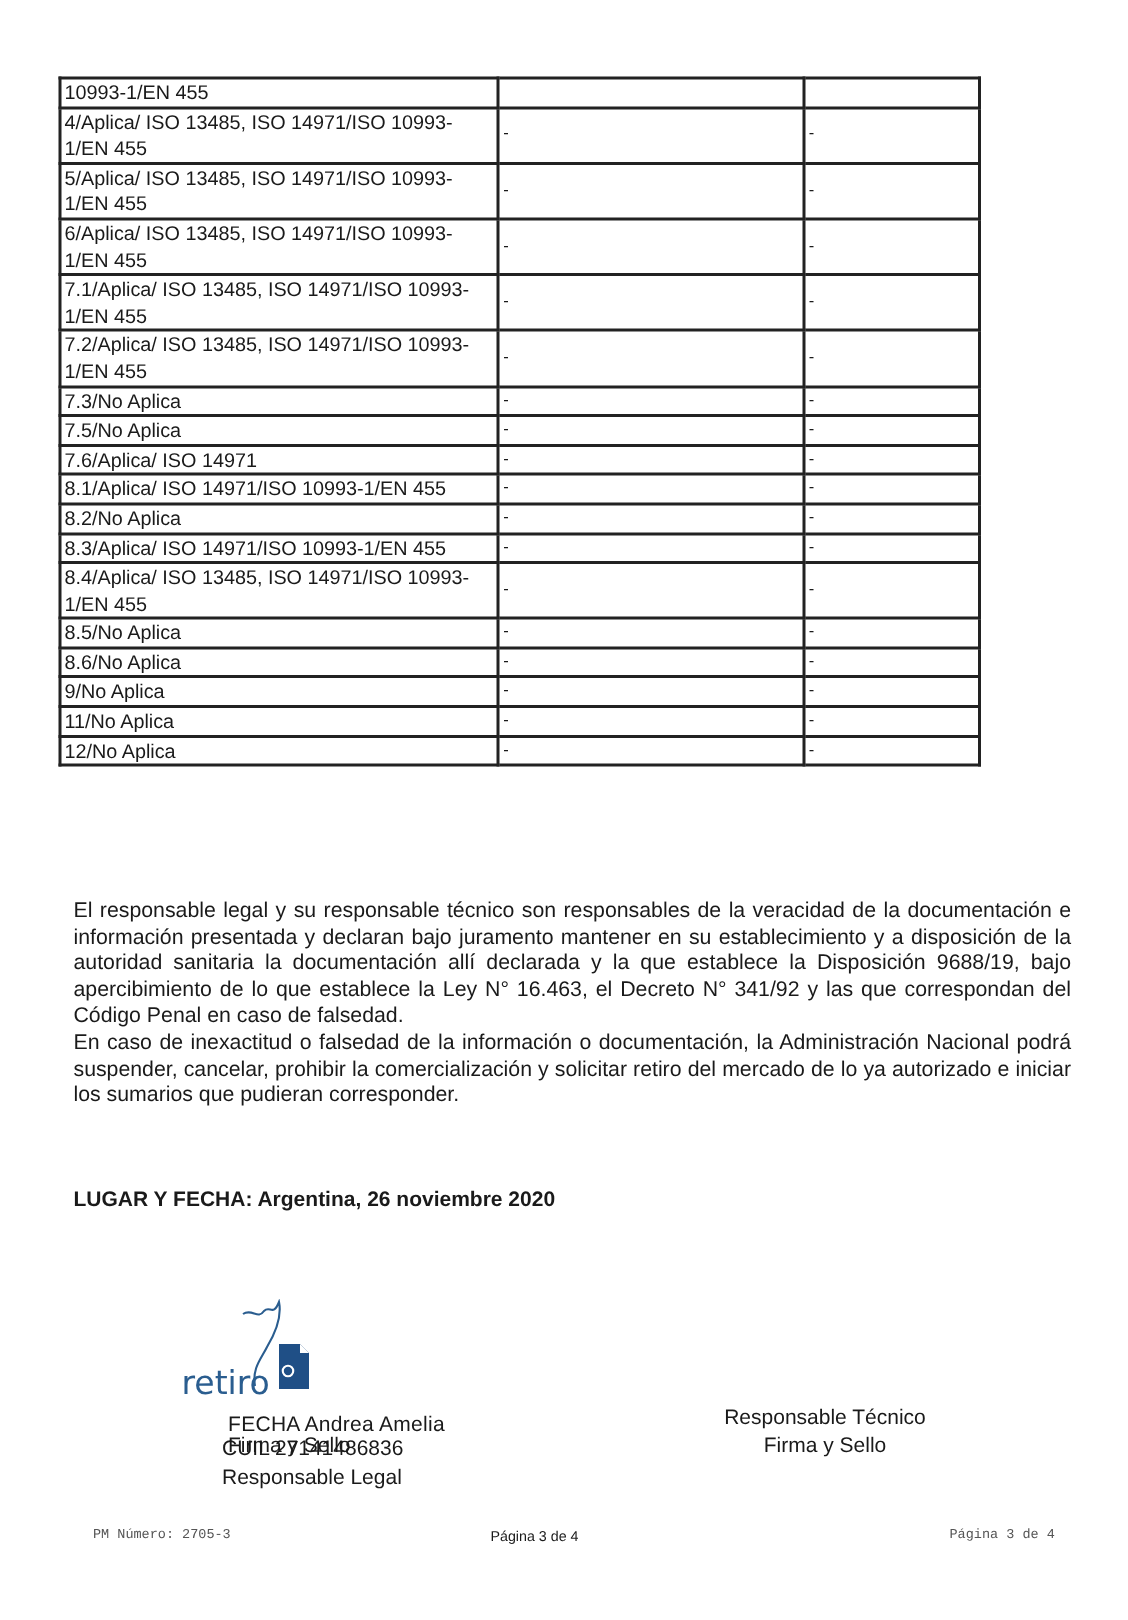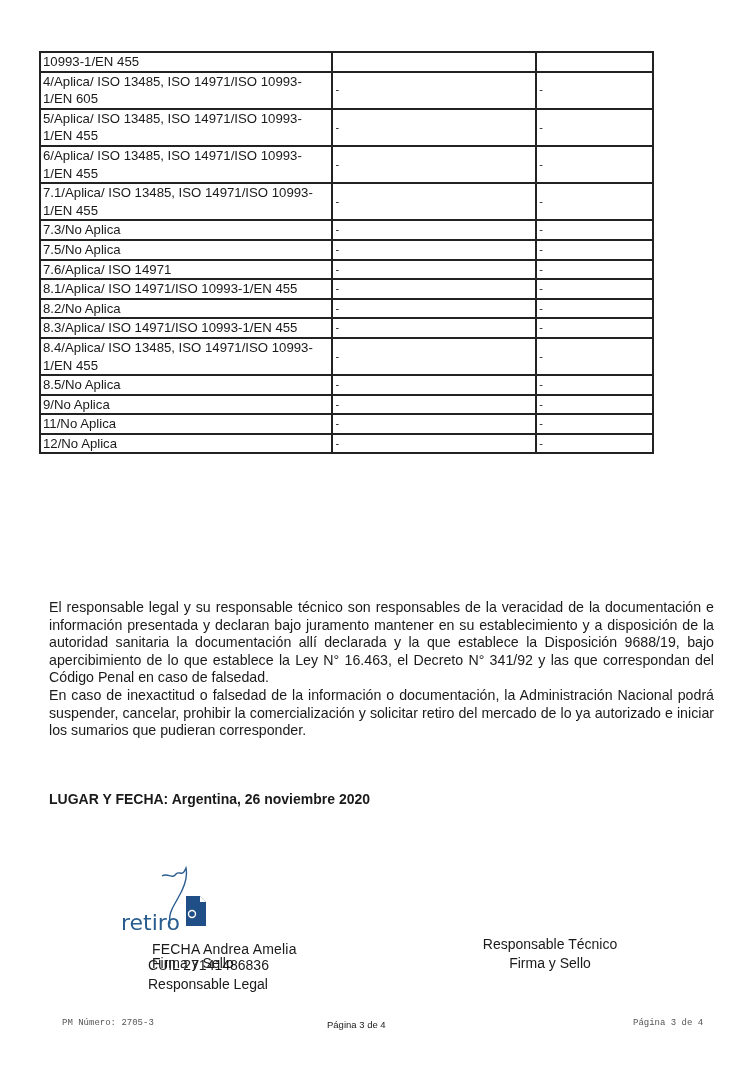--- a/index.html
+++ b/index.html
@@ -73,39 +73,44 @@
 <div class="page">
 
   <table class="req">
     <tbody id="req-body">
         <tr class="single">
           <td class="c1">10993-1/EN 455</td>
           <td class="c2"></td>
           <td class="c3"></td>
         </tr>
         <tr>
-          <td class="c1">4/Aplica/ ISO 13485, ISO 14971/ISO 10993-1/EN 605</td>
+          <td class="c1">4/Aplica/ ISO 13485, ISO 14971/ISO 10993-1/EN 455</td>
           <td class="c2">-</td>
           <td class="c3">-</td>
         </tr>
         <tr>
           <td class="c1">5/Aplica/ ISO 13485, ISO 14971/ISO 10993-1/EN 455</td>
           <td class="c2">-</td>
           <td class="c3">-</td>
         </tr>
         <tr>
           <td class="c1">6/Aplica/ ISO 13485, ISO 14971/ISO 10993-1/EN 455</td>
           <td class="c2">-</td>
           <td class="c3">-</td>
         </tr>
         <tr>
           <td class="c1">7.1/Aplica/ ISO 13485, ISO 14971/ISO 10993-1/EN 455</td>
           <td class="c2">-</td>
           <td class="c3">-</td>
         </tr>
+        <tr>
+          <td class="c1">7.2/Aplica/ ISO 13485, ISO 14971/ISO 10993-1/EN 455</td>
+          <td class="c2">-</td>
+          <td class="c3">-</td>
+        </tr>
         <tr class="single">
           <td class="c1">7.3/No Aplica</td>
           <td class="c2">-</td>
           <td class="c3">-</td>
         </tr>
         <tr class="single">
           <td class="c1">7.5/No Aplica</td>
           <td class="c2">-</td>
           <td class="c3">-</td>
         </tr>
@@ -129,20 +134,25 @@
           <td class="c2">-</td>
           <td class="c3">-</td>
         </tr>
         <tr>
           <td class="c1">8.4/Aplica/ ISO 13485, ISO 14971/ISO 10993-1/EN 455</td>
           <td class="c2">-</td>
           <td class="c3">-</td>
         </tr>
         <tr class="single">
           <td class="c1">8.5/No Aplica</td>
+          <td class="c2">-</td>
+          <td class="c3">-</td>
+        </tr>
+        <tr class="single">
+          <td class="c1">8.6/No Aplica</td>
           <td class="c2">-</td>
           <td class="c3">-</td>
         </tr>
         <tr class="single">
           <td class="c1">9/No Aplica</td>
           <td class="c2">-</td>
           <td class="c3">-</td>
         </tr>
         <tr class="single">
           <td class="c1">11/No Aplica</td>

